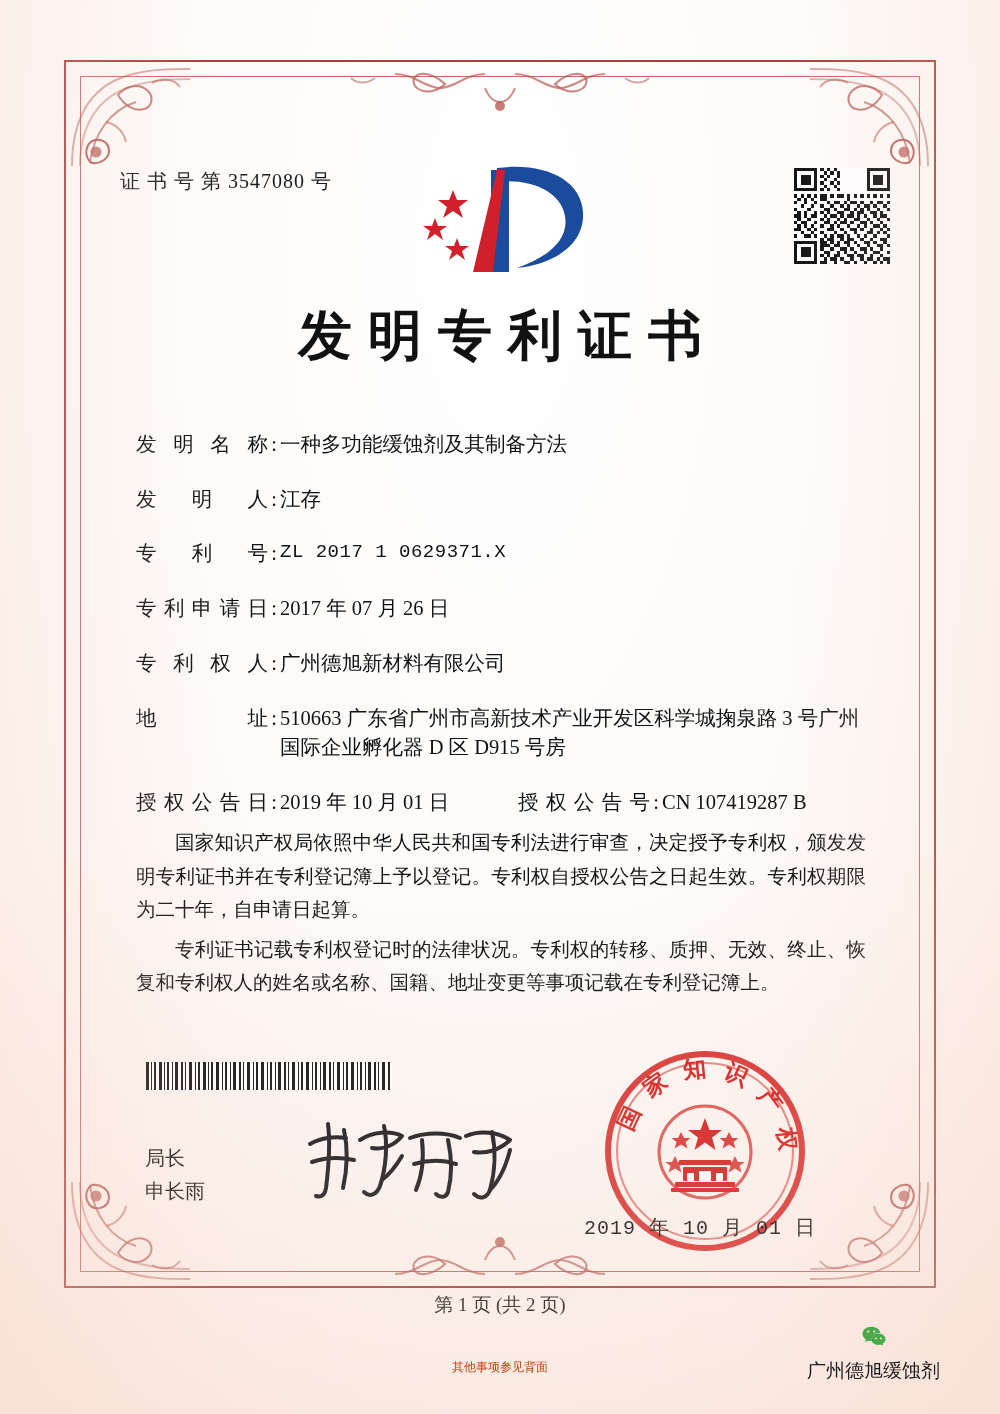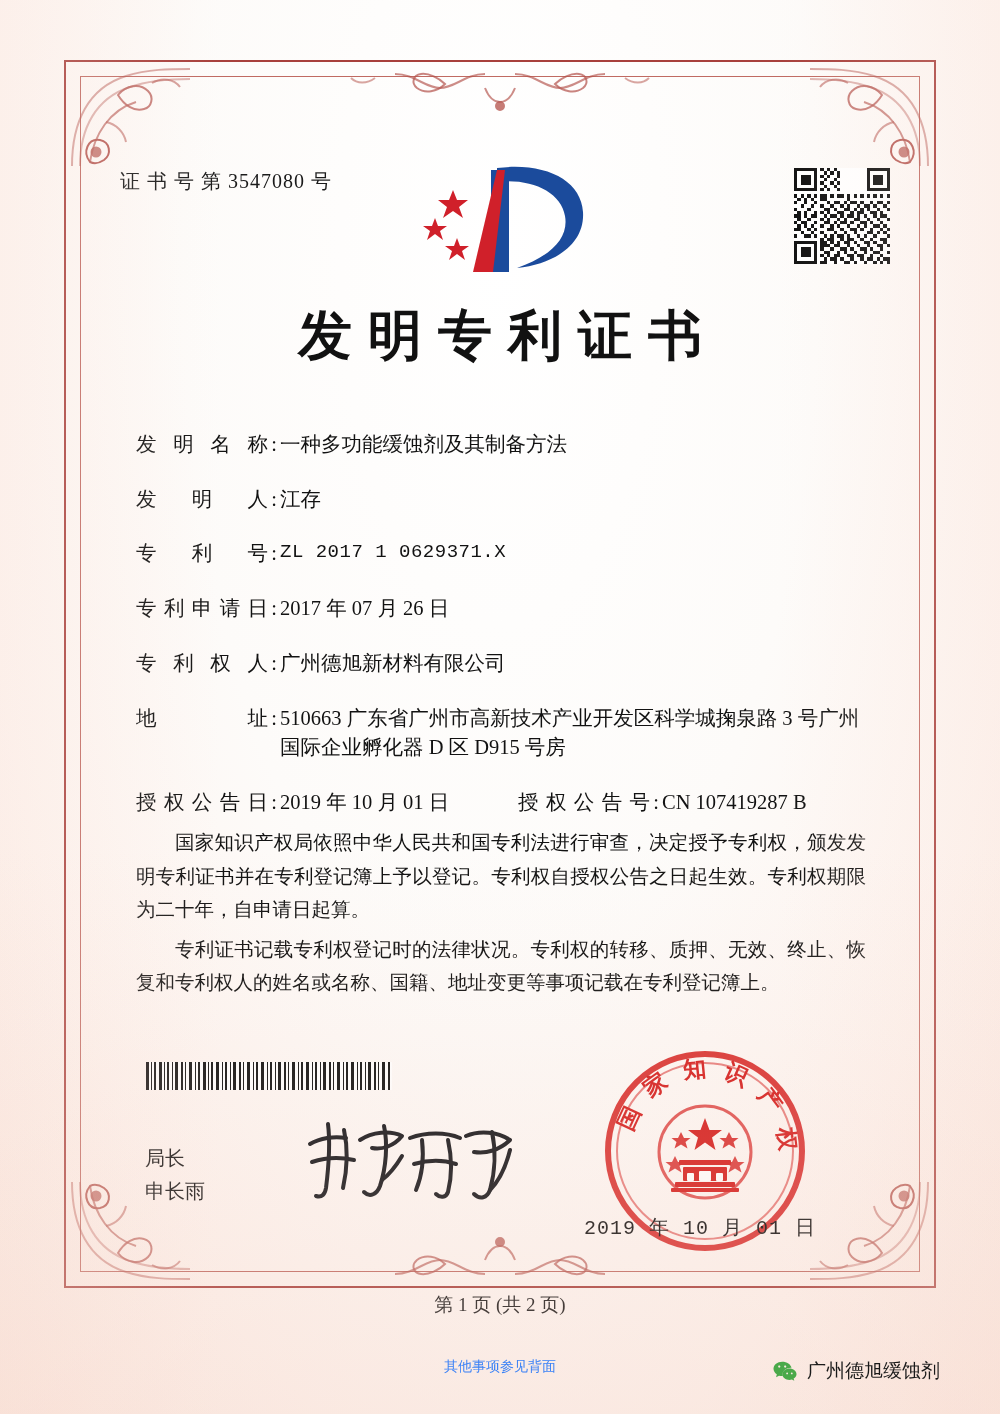--- a/index.html
+++ b/index.html
@@ -254,32 +254,33 @@
     font-size: 19px;
     color: #141414;
   }
 
   
   .footer-note {
     position: absolute;
     left: 0; right: 0;
     bottom: 38px;
     text-align: center;
-    font-size: 14px;
-    color: #3b82f6;
+    font-size: 12px;
+    color: #c2410c;
   }
   .wechat-badge {
     position: absolute;
     right: 60px;
     bottom: 30px;
     display: flex;
     align-items: center;
     gap: 9px;
     font-size: 19px;
     color: #1a1a1a;
+    flex-direction: column;
   }
   .wechat-icon {
     width: 26px;
     height: 26px;
     color: #4aa94a;
   }
   .wechat-icon svg { display:block; width:100%; height:100%; }
 
   
   .paper-tint {

